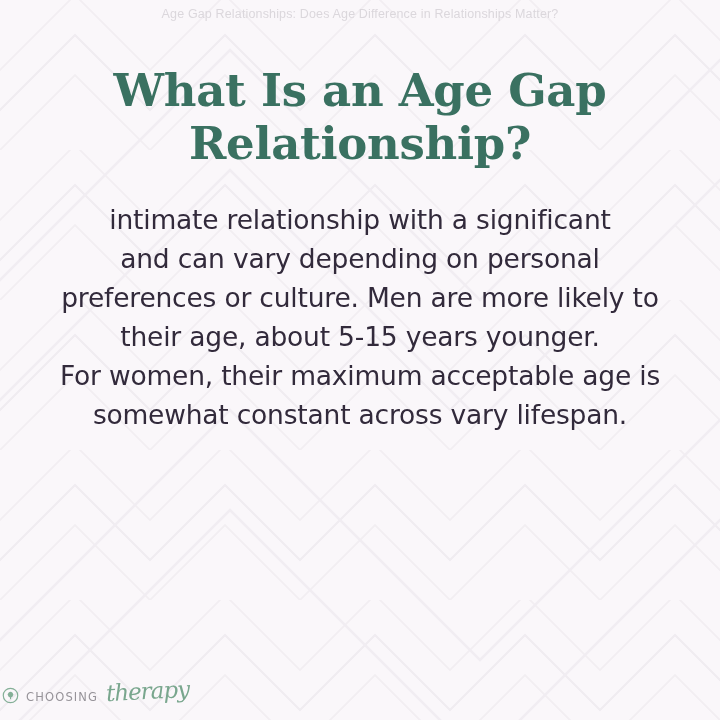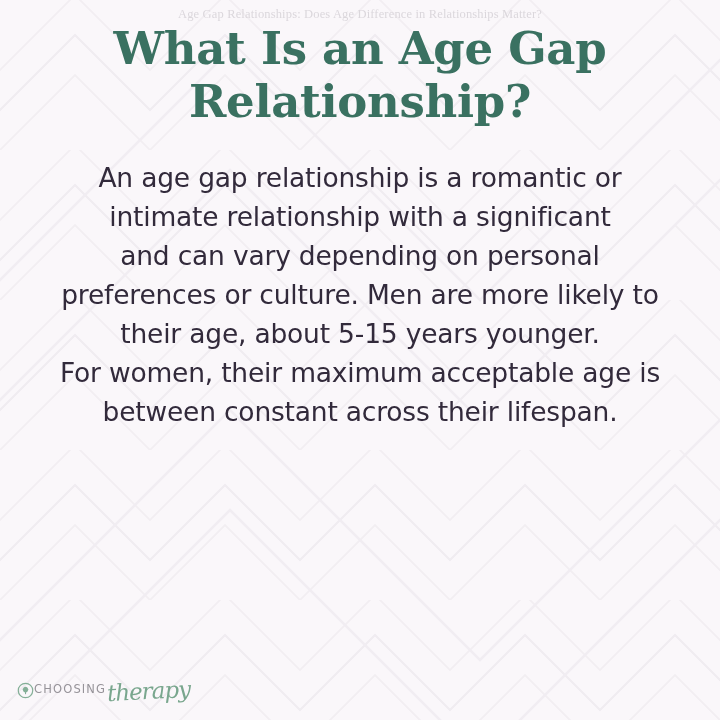--- a/index.html
+++ b/index.html
@@ -35,27 +35,28 @@
   }
 
   
   #source-line {
     width: 100%;
     text-align: center;
     margin-top: 7px;
     font-size: 12.5px;
     letter-spacing: 0.15px;
     color: #dbd7dc;
-    font-family: Liberation Serif, serif;
+    font-family: Liberation Sans, sans-serif;
     font-weight: 400;
     white-space: nowrap;
   }
 
   
   #headline {
+    margin-top: 43px;
     width: 600px;
     text-align: center;
     color: #3a7161;
     font-family: "DejaVu Serif", "Liberation Serif", serif;
     font-weight: 700;
     font-size: 45px;
     line-height: 1.18;
     letter-spacing: -0.3px;
   }
 
@@ -69,24 +70,25 @@
     font-size: 26.5px;
     line-height: 39px;
     letter-spacing: -0.2px;
   }
 
   #body-copy .line { display: block; white-space: nowrap; }
 
   
   #logo {
     position: absolute;
-    left: 17px;
+    left: 2px;
     bottom: 16px;
     display: flex;
-    align-items: flex-start;
+    align-items: flex-end;
+    gap: 7px;
     opacity: 0.92;
   }
 
   #logo-mark { width: 17px; height: 17px; display:block; flex:none; }
 
   #logo-word {
     font-family: "DejaVu Sans", sans-serif;
     font-size: 11.5px;
     letter-spacing: 1.15px;
     color: #8e8b91;
@@ -123,27 +125,26 @@
   <path d="M -20 760 L 230 510 L 480 760 L 730 510" fill="none" stroke="#f1edf2" stroke-width="2.5"></path>
 </svg>
 
 <div id="card">
 
   <div id="source-line">Age Gap Relationships: Does Age Difference in Relationships Matter?</div>
 
   <h1 id="headline">What Is an Age Gap Relationship?</h1>
 
   <div id="body-copy">
-    <span class="line">An age gap relationship is a romantic or</span>
     <span class="line">intimate relationship with a significant</span>
     <span class="line">and can vary depending on personal</span>
     <span class="line">preferences or culture. Men are more likely to</span>
     <span class="line">their age, about 5-15 years younger.</span>
     <span class="line">For women, their maximum acceptable age is</span>
-    <span class="line">between constant across their lifespan.</span>
+    <span class="line">somewhat constant across vary lifespan.</span>
   </div>
 
   <div id="logo">
     <svg id="logo-mark" viewBox="0 0 24 24" aria-hidden="true">
       <circle cx="12" cy="12" r="10.2" fill="none" stroke="#7aa98f" stroke-width="1.7"></circle>
       <path d="M9.2 8.1 Q12 5.6 14.8 8.1 Q17.4 10.7 14.9 13.4 Q12 16.4 9.1 13.4 Q6.6 10.7 9.2 8.1 Z" fill="#7aa98f"></path>
       <rect x="11.3" y="10.6" width="1.5" height="6.6" fill="#7aa98f"></rect>
     </svg>
     <span id="logo-word">CHOOSING</span>
     <span id="logo-script">therapy</span>

